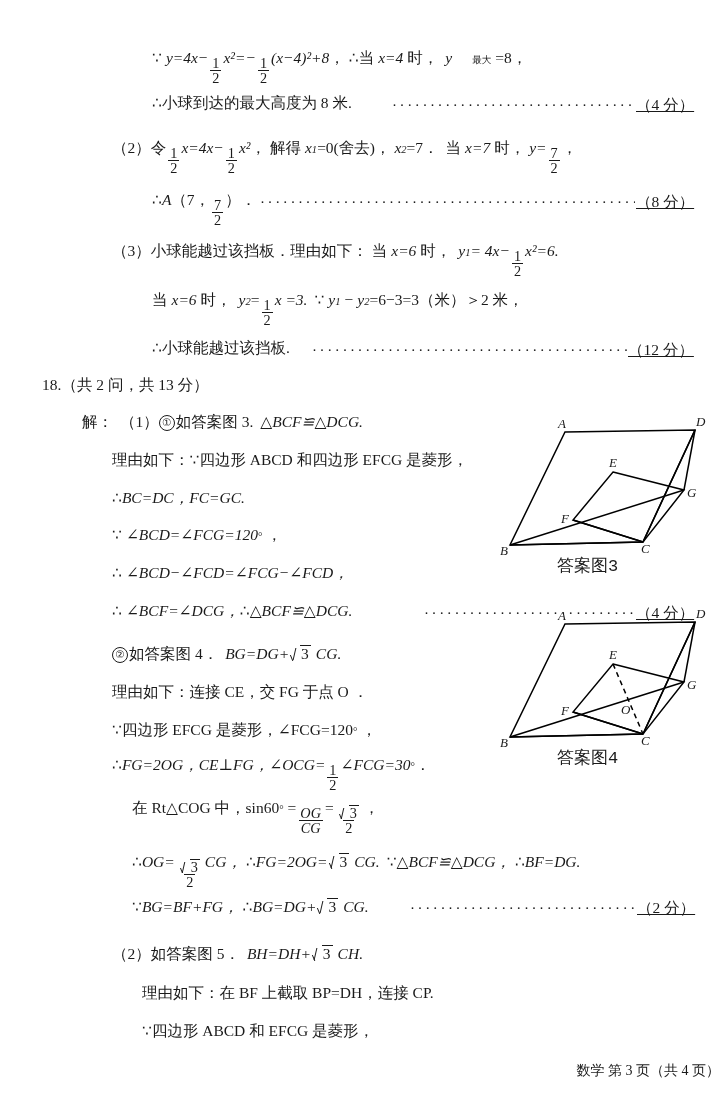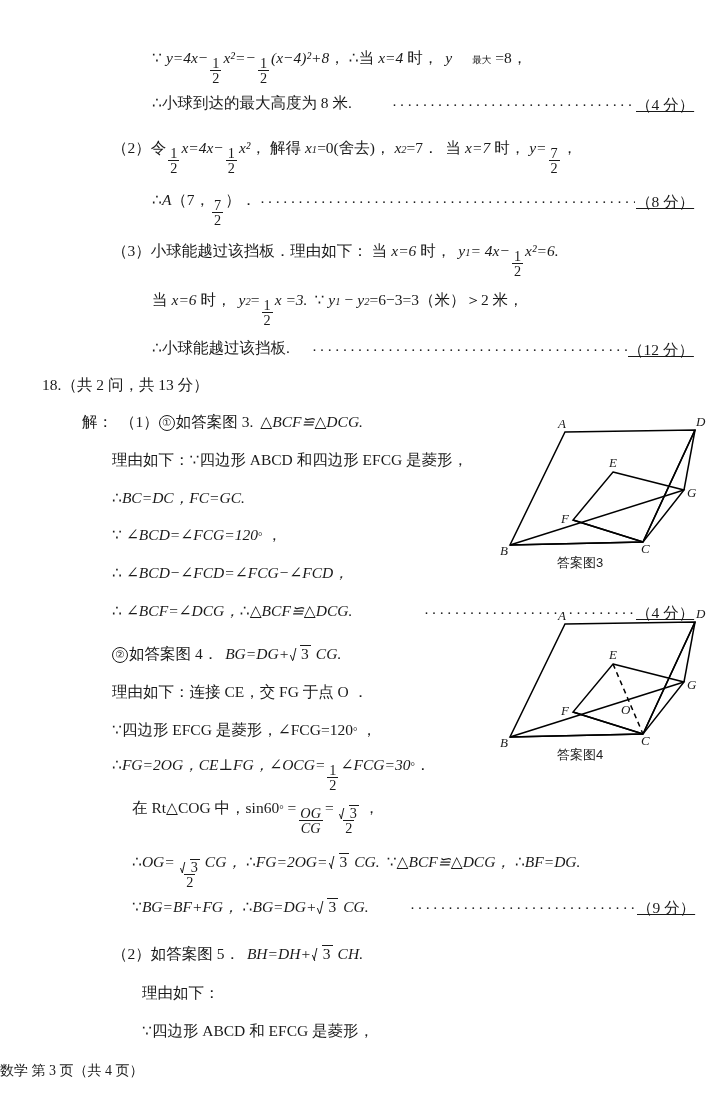--- a/index.html
+++ b/index.html
@@ -122,36 +122,36 @@
     line-height: 1;
     position: relative;
     top: -1px;
     margin-right: 1px;
   }
 
   
   .figbox { position: absolute; }
   .figcap {
     position: absolute;
-    font-size: 13px;
+    font-size: 17px;
     white-space: nowrap;
-    font-family: Liberation Sans, sans-serif;
+    font-family: Liberation Mono, monospace;
   }
   .figlabel {
     position: absolute;
     font-size: 13px;
     font-style: italic;
     font-family: "Liberation Serif","DejaVu Serif",serif;
   }
 
   
   .footer {
     position: absolute;
     left: 0; right: 0;
-    text-align: left;
+    text-align: right;
     font-size: 14px;
     white-space: nowrap;
   }
 </style>
 </head>
 <body>
 
 <div class="page">
 
   <div class="line" style="left:152px; top:50px;">
@@ -436,35 +436,36 @@
     <span class="it">BG=BF+FG，</span>
     <span class="sp1"></span>
     <span class="rm">∴</span>
     <span class="it">BG=DG+</span>
     <span class="rad"><span class="body rm">3</span></span>
     <span class="sp1"></span>
     <span class="it">CG.</span>
   </div>
   <div class="leader" style="left:410px; top:898px;">
     <span class="dots" style="width:226px;">··································································································</span>
-    <span class="mark cn">（9 分）</span>
+    <span class="mark cn">（2 分）</span>
   </div>
 
   <div class="line" style="left:112px; top:945px;">
     <span class="cn">（2）</span>
     <span class="cn">如答案图 5．</span>
     <span class="sp2"></span>
     <span class="it">BH=DH+</span>
     <span class="rad"><span class="body rm">3</span></span>
     <span class="sp1"></span>
     <span class="it">CH.</span>
   </div>
 
   <div class="line" style="left:142px; top:985px;">
     <span class="cn">理由如下：</span>
+    <span class="cn">在 BF 上截取 BP=DH，连接 CP.</span>
   </div>
 
   <div class="line" style="left:142px; top:1023px;">
     <span class="rm">∵</span>
     <span class="cn">四边形 ABCD 和 EFCG 是菱形，</span>
   </div>
 
   <div class="figbox" style="left:495px; top:420px; width:215px; height:150px;">
     <svg width="215" height="140" viewBox="0 0 215 140">
 

